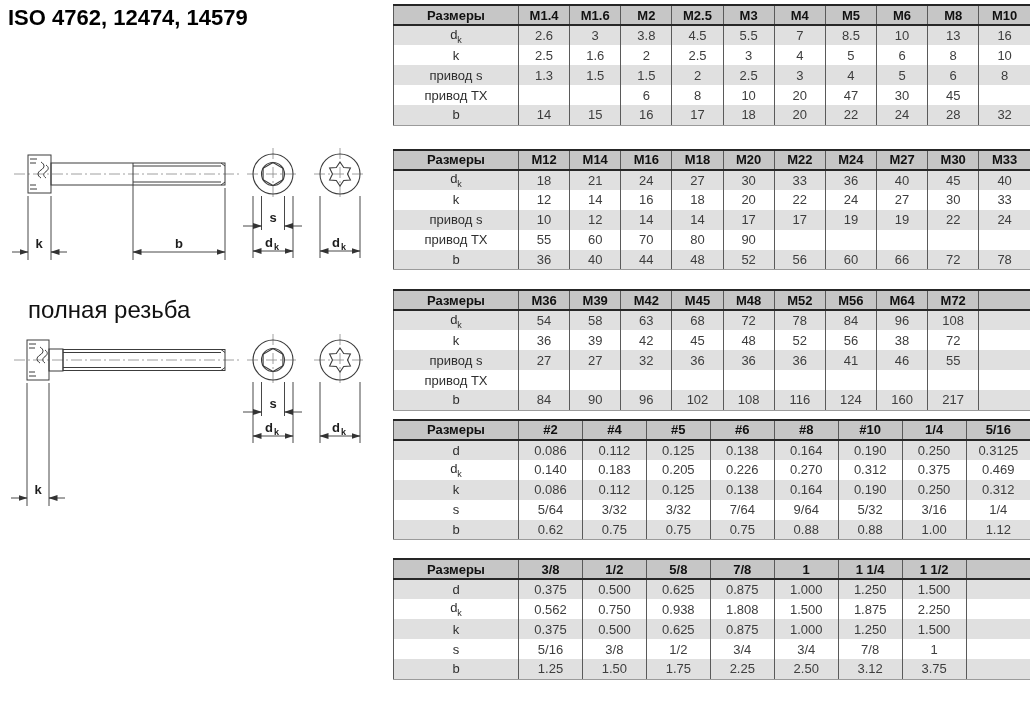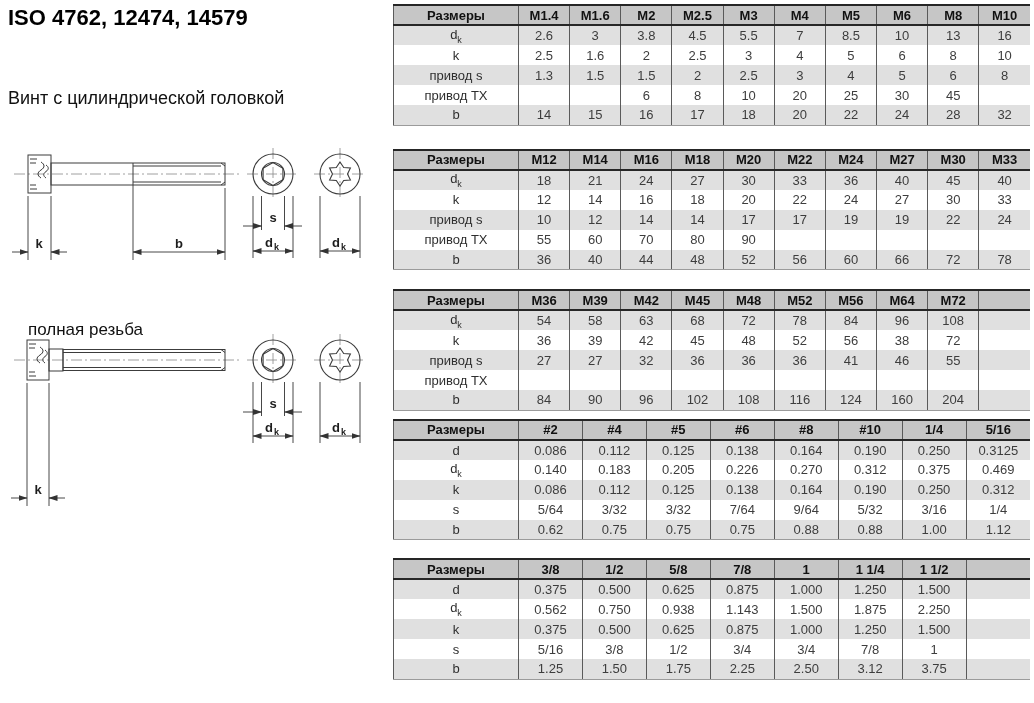--- a/index.html
+++ b/index.html
@@ -3,21 +3,21 @@
 <meta charset="utf-8">
 <style>
   * { margin:0; padding:0; box-sizing:border-box; }
   body { font-family: "Liberation Sans", "DejaVu Sans", sans-serif; background:#fff; }
   .page { position:relative; width:1034px; height:703px; background:#fff; overflow:hidden; }
 
   
   .title-line { position:relative; font-size:22px; font-weight:700; color:#000; line-height:28px; letter-spacing:0; }
   .title-block { position:absolute; left:8px; top:4px; }
   .subtitle { position:absolute; left:8px; top:88px; font-size:18px; color:#111; }
-  .full-thread { position:absolute; left:28px; top:296px; font-size:17px; color:#111;margin-top:24px; }
+  .full-thread { position:absolute; left:28px; top:296px; font-size:24px; color:#111; }
   .draw1 { position:absolute; left:0; top:138px; }
   .draw2 { position:absolute; left:0; top:328px; }
   svg text { font-family:"Liberation Sans","DejaVu Sans",sans-serif; font-size:13px; font-weight:700; fill:#1d1d1d; }
   svg text.subtx { font-size:9px; }
 
   
   .tables-col { position:absolute; left:393px; top:4px; width:641px; }
   table.tbl { border-collapse:collapse; table-layout:fixed; width:637px; }
   table.tbl:nth-of-type(1){ margin-bottom:23px; }
   table.tbl:nth-of-type(2){ margin-bottom:19px; }
@@ -34,21 +34,20 @@
   .tbl sub { font-size:9px; }
 </style>
 </head>
 <body>
 
 <div class="page">
 
   <div class="title-block">
     <div class="title-line">ISO 4762, 12474, 14579</div>
   </div>
-  <div class="subtitle">Винт с цилиндрической головкой</div>
 
   <svg class="draw1" width="390" height="150" viewBox="0 0 390 150">
     <defs>
       <marker id="ar1" markerUnits="userSpaceOnUse" markerWidth="9" markerHeight="7" refX="8.5" refY="3" orient="auto-start-reverse">
         <path d="M0,0 L9,3 L0,6 z" fill="#333"></path>
       </marker>
     </defs>
     <g stroke="#888" stroke-width="0.8" stroke-dasharray="11 3 2 3">
       <line x1="14" y1="36" x2="240" y2="36"></line>
       <line x1="247" y1="36" x2="299" y2="36"></line>
@@ -242,21 +241,21 @@
             <td>8</td>
           </tr>
           <tr>
             <td class="lbl">привод TX</td>
             <td></td>
             <td></td>
             <td>6</td>
             <td>8</td>
             <td>10</td>
             <td>20</td>
-            <td>25</td>
+            <td>47</td>
             <td>30</td>
             <td>45</td>
             <td></td>
           </tr>
           <tr class="shade">
             <td class="lbl">b</td>
             <td>14</td>
             <td>15</td>
             <td>16</td>
             <td>17</td>
@@ -451,21 +450,21 @@
           <tr class="shade">
             <td class="lbl">b</td>
             <td>84</td>
             <td>90</td>
             <td>96</td>
             <td>102</td>
             <td>108</td>
             <td>116</td>
             <td>124</td>
             <td>160</td>
-            <td>204</td>
+            <td>217</td>
             <td></td>
           </tr>
         </tbody>
       </table>
       <table class="tbl">
         <colgroup>
           <col style="width: 125px;">
           <col>
           <col>
           <col>
@@ -581,21 +580,21 @@
             <td>1.000</td>
             <td>1.250</td>
             <td>1.500</td>
             <td></td>
           </tr>
           <tr>
             <td class="lbl">d<sub>k</sub></td>
             <td>0.562</td>
             <td>0.750</td>
             <td>0.938</td>
-            <td>1.143</td>
+            <td>1.808</td>
             <td>1.500</td>
             <td>1.875</td>
             <td>2.250</td>
             <td></td>
           </tr>
           <tr class="shade">
             <td class="lbl">k</td>
             <td>0.375</td>
             <td>0.500</td>
             <td>0.625</td>

